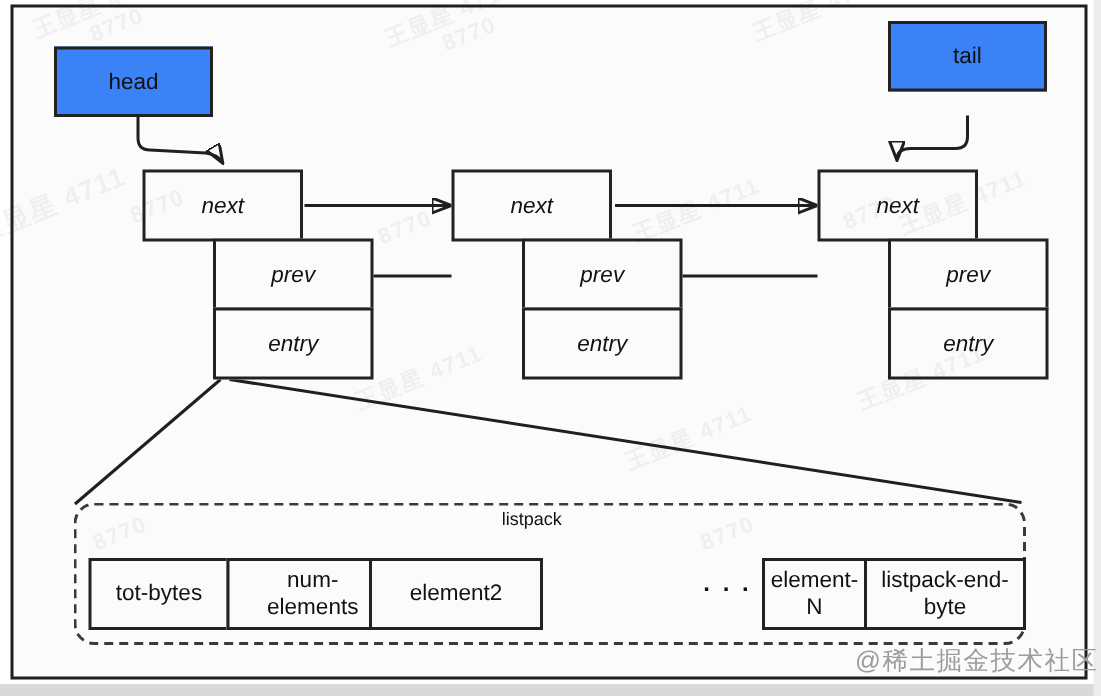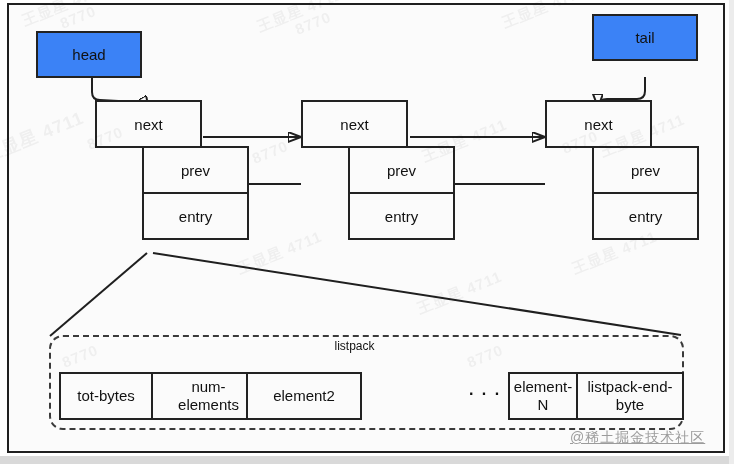--- a/index.html
+++ b/index.html
@@ -36,21 +36,21 @@
   
   .pbox{
     position:absolute;z-index:3;box-sizing:border-box;
     width:106px;height:47px;border:2px solid #222;background:#3b82f6;
     display:flex;align-items:center;justify-content:center;font-size:15px;
   }
   #head-box{left:36px;top:31px;}
   #tail-box{left:592px;top:14px;}
 
   
-  .node{position:absolute;z-index:3;top:100px;width:130px;}
+  .node{position:absolute;z-index:3;top:113px;width:130px;font-style:italic;}
   #node-1{left:95px;} #node-2{left:301px;} #node-3{left:545px;}
   .node .cell{
     box-sizing:border-box;width:107px;height:48px;border:2px solid #222;
     background:#fbfbfb;display:flex;align-items:center;justify-content:center;
     font-size:15px;
   }
   .node .cell + .cell{margin-top:-2px;margin-left:47px;}
 
   
   #wires{position:absolute;left:0;top:0;z-index:2;}
@@ -78,21 +78,21 @@
   .w-totbytes{width:94px;} .w-numelements{width:97px;padding-left:20px;} .w-element1{width:84px;}
   .w-element2{width:116px;} .w-elementN{width:70px;} .w-endbyte{width:108px;}
   .lp-dots{
     position:absolute;left:462px;top:381px;width:46px;z-index:3;
     text-align:center;font-size:16px;font-weight:bold;letter-spacing:2px;
   }
 
   
   .credit{
     position:absolute;z-index:7;left:570px;top:429px;
-    font-size:14px;color:#9c9c9c;letter-spacing:1px;white-space:nowrap;text-decoration:underline;
+    font-size:17px;color:#9c9c9c;letter-spacing:1px;white-space:nowrap;
   }
 </style>
 </head>
 <body>
 
 <div id="stage">
 
   <div class="frame"></div>
 
   <div class="stamp s1">

